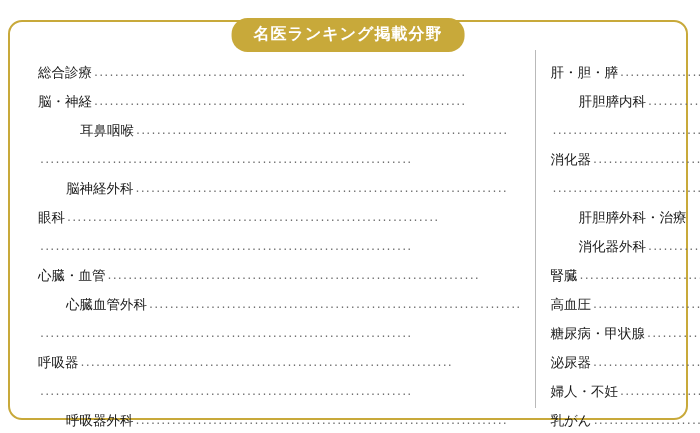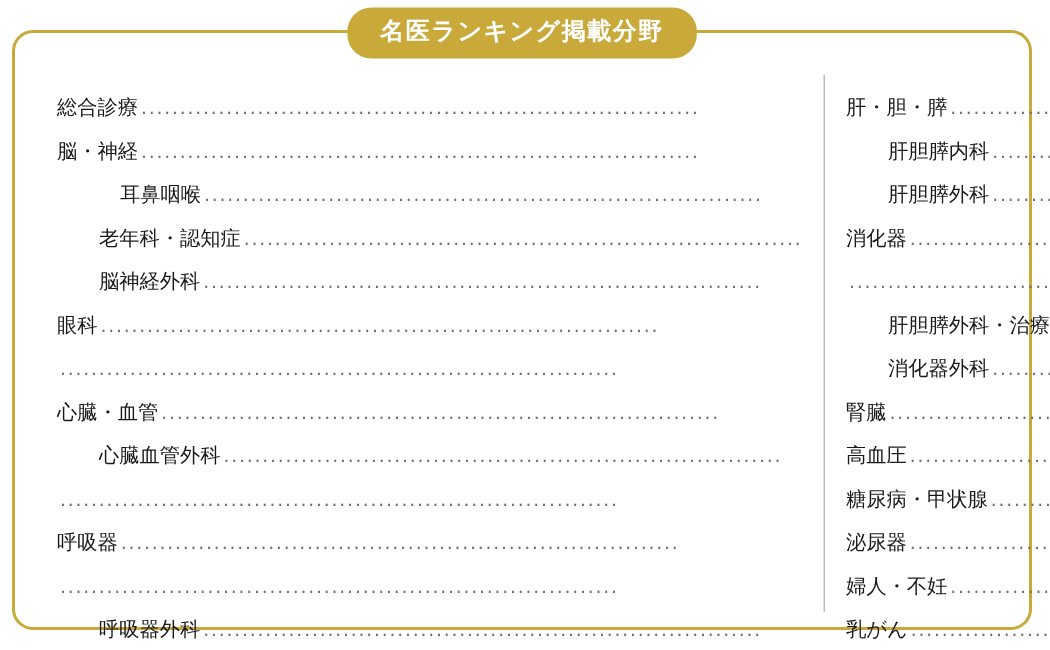--- a/index.html
+++ b/index.html
@@ -20,21 +20,21 @@
     width: 680px;
     height: 400px;
     box-sizing: border-box;
     border: 2px solid #c8a93a;
     border-radius: 14px;
     background: #ffffff;
   }
   .title-badge {
     position: absolute;
     left: 50%;
-    top: 0;
+    top: 13px;
     transform: translate(-50%, -50%);
     background: #c8a93a;
     color: #ffffff;
     font-size: 16px;
     font-weight: bold;
     letter-spacing: 1px;
     padding: 6px 22px 7px 22px;
     border-radius: 16px;
     white-space: nowrap;
   }
@@ -100,21 +100,20 @@
         </div>
       <div class="row">
           <span class="lbl">脳・神経</span>
           <span class="dots">........................................................................</span>
         </div>
       <div class="row indent2">
           <span class="lbl">耳鼻咽喉</span>
           <span class="dots">........................................................................</span>
         </div>
       <div class="row indent1">
-          <span class="lbl">老年科・認知症</span>
           <span class="dots">........................................................................</span>
         </div>
       <div class="row indent1">
           <span class="lbl">脳神経外科</span>
           <span class="dots">........................................................................</span>
         </div>
       <div class="row">
           <span class="lbl">眼科</span>
           <span class="dots">........................................................................</span>
         </div>
@@ -149,21 +148,20 @@
     <div class="col divided">
       <div class="row">
           <span class="lbl">肝・胆・膵</span>
           <span class="dots">........................................................................</span>
         </div>
       <div class="row indent1">
           <span class="lbl">肝胆膵内科</span>
           <span class="dots">........................................................................</span>
         </div>
       <div class="row indent1">
-          <span class="lbl">肝胆膵外科</span>
           <span class="dots">........................................................................</span>
         </div>
       <div class="row">
           <span class="lbl">消化器</span>
           <span class="dots">........................................................................</span>
         </div>
       <div class="row indent1">
           <span class="dots">........................................................................</span>
         </div>
       <div class="row indent1 nodots">

